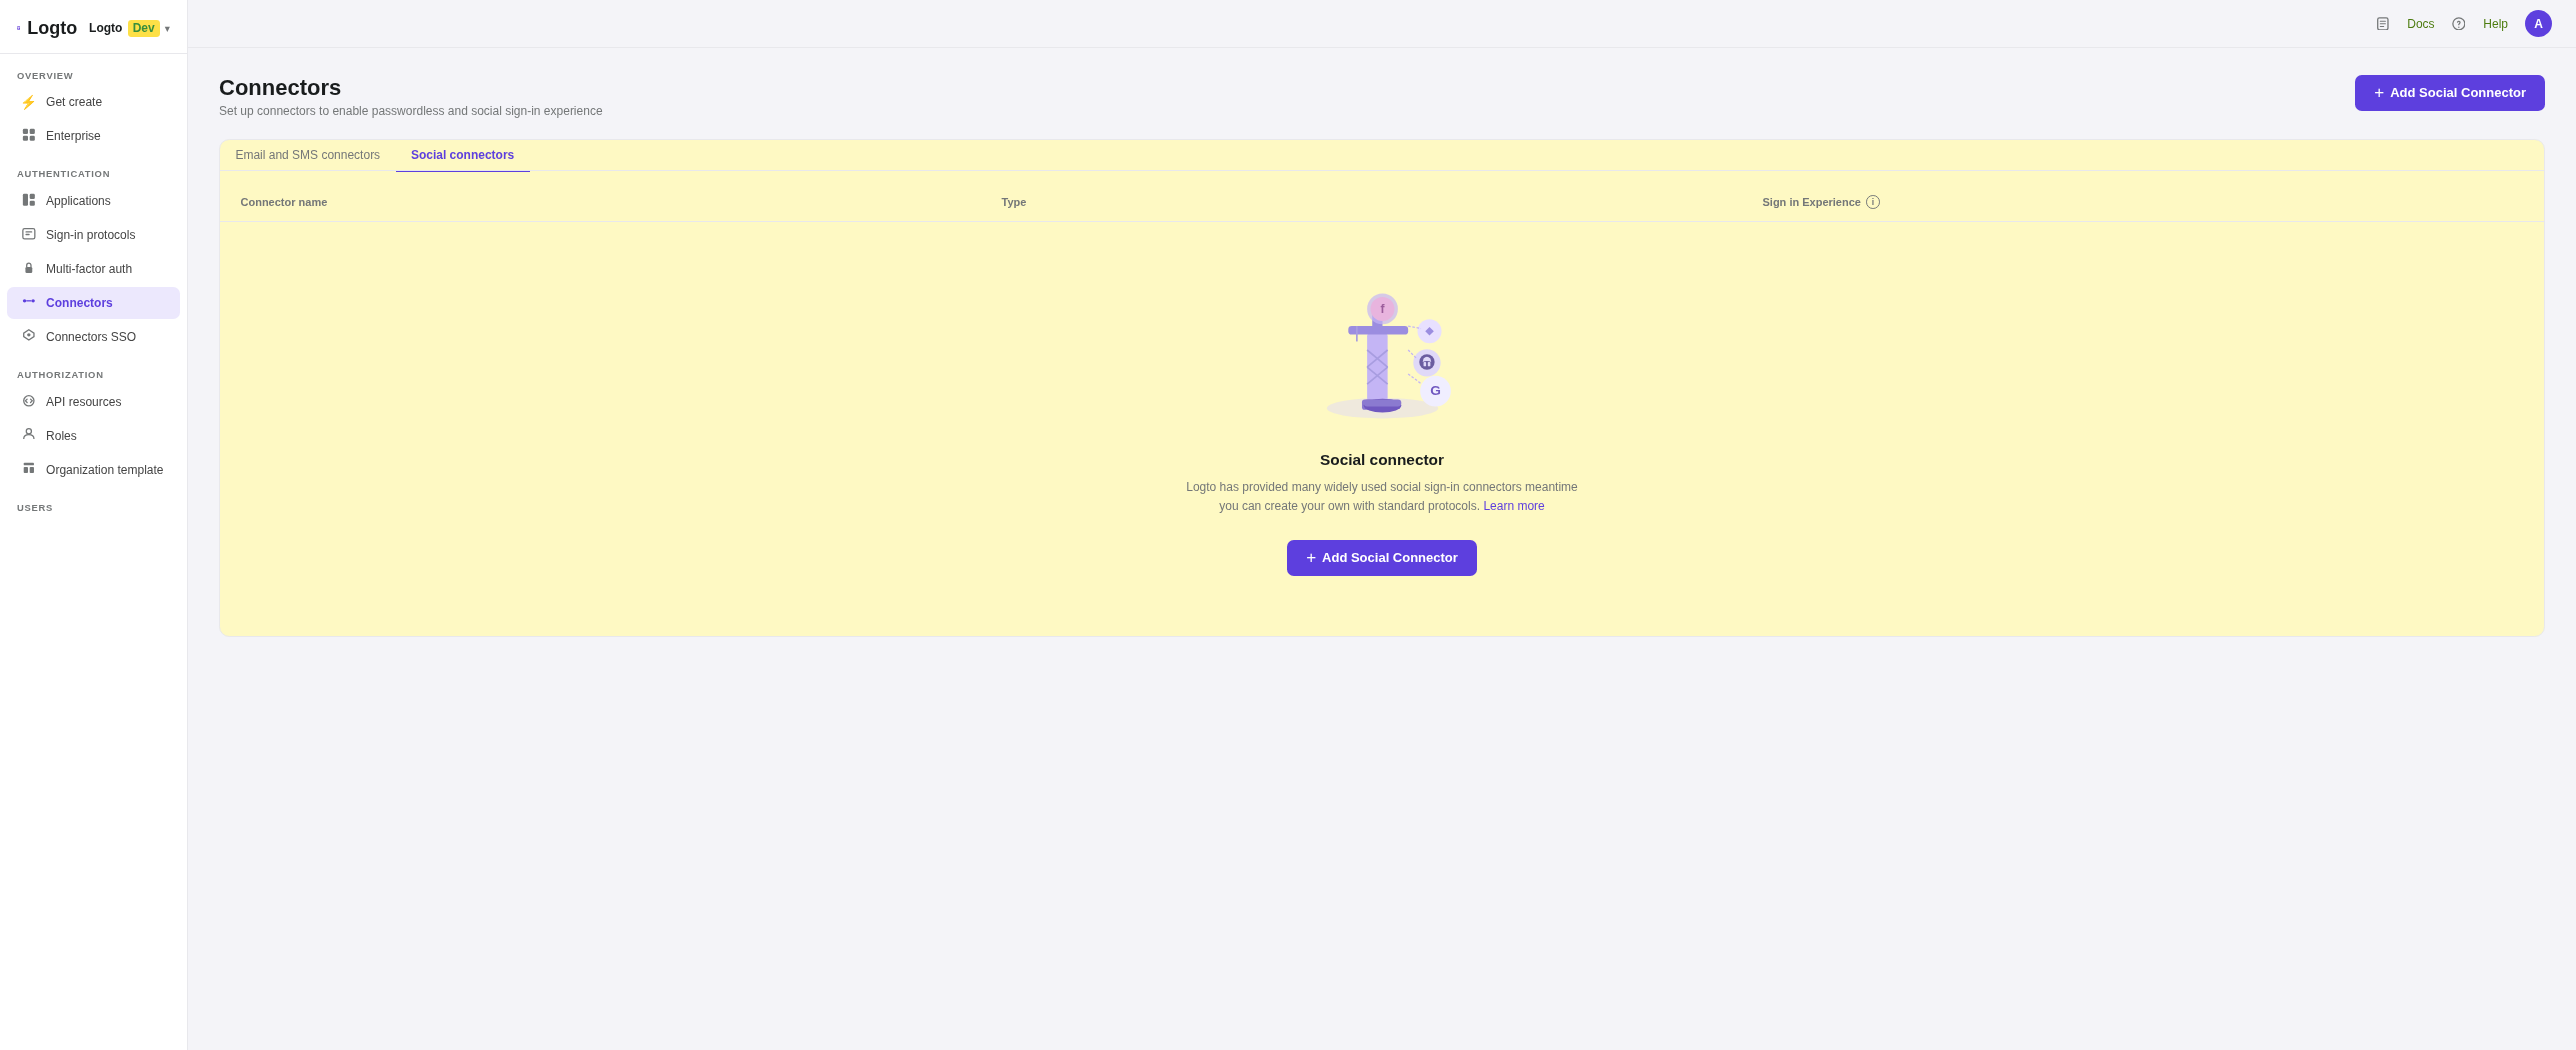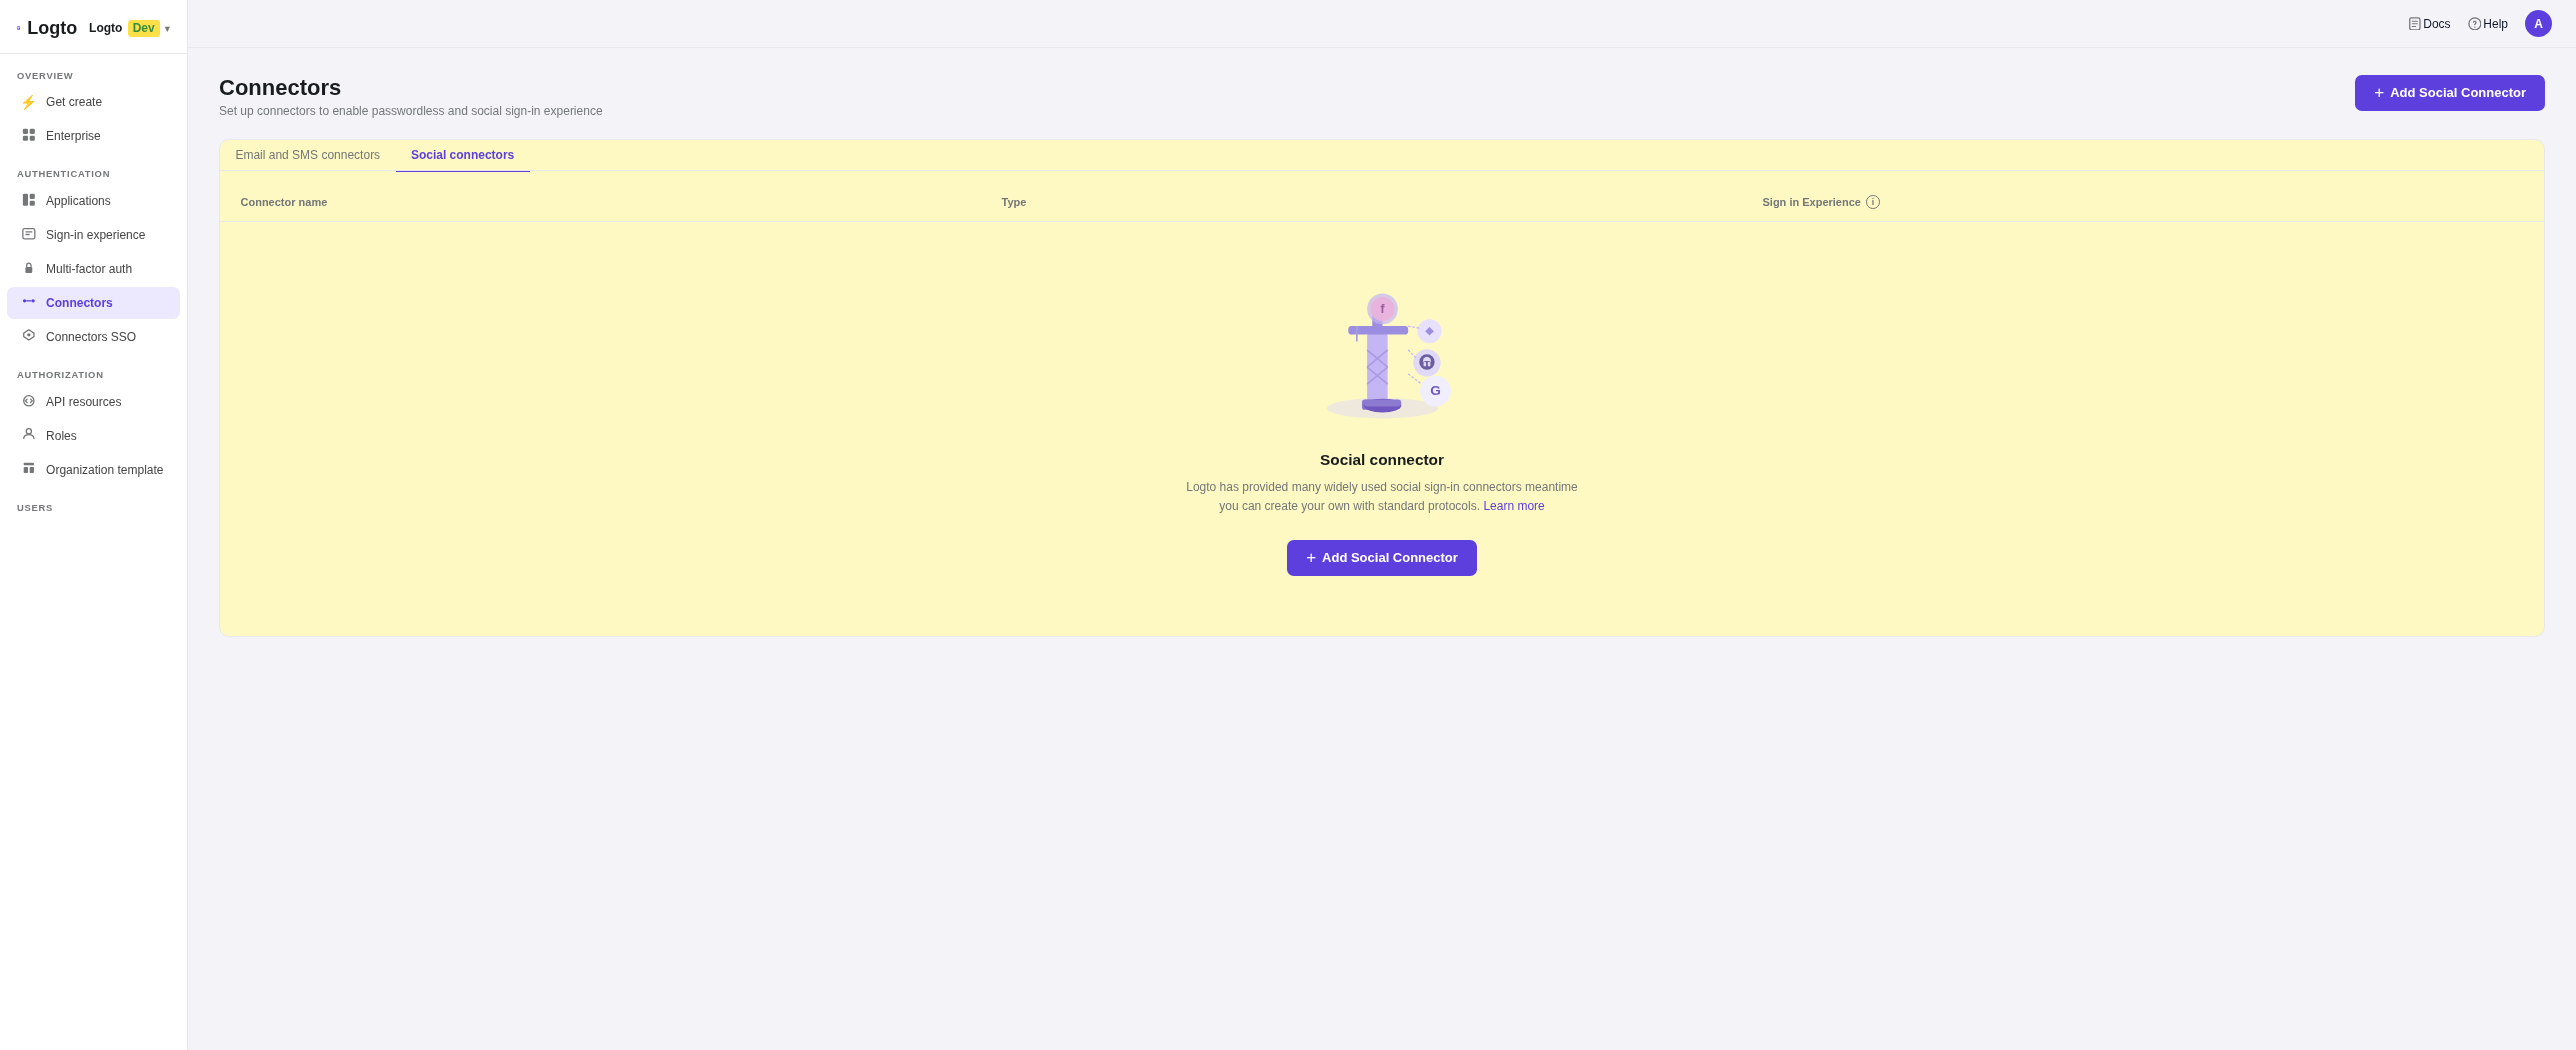--- a/index.html
+++ b/index.html
@@ -109,23 +109,23 @@
       align-items: center;
       justify-content: flex-end;
       padding: 0 24px;
       gap: 17px;
       border-bottom: 0.9px solid #e8e8ec;
       flex-shrink: 0;
     }
     .topbar-link {
       display: flex;
       align-items: center;
-      gap: 2px;
-      font-size: 12px;
-      color: #0f172a;
+      gap: 18px;
+      font-size: 12px;
+      color: #4d7c0f;
       cursor: pointer;
       text-decoration: none;
     }
     .avatar {
       width: 27px;
       height: 27px;
       border-radius: 50%;
       background: #5d3fde;
       color: #fff;
       display: flex;
@@ -326,21 +326,21 @@
     <span>Applications</span>
   </div>
   <div class="sidebar-item">
     <span class="item-icon">
       <svg width="13.7" height="13.7" viewBox="0 0 16 16" fill="none">
           <rect x="1" y="2" width="14" height="12" rx="2" stroke="#747778" stroke-width="1.5" fill="none"></rect>
           <rect x="4" y="5" width="8" height="1.5" rx="0.75" fill="#747778"></rect>
           <rect x="4" y="8" width="5" height="1.5" rx="0.75" fill="#747778"></rect>
         </svg>
     </span>
-    <span>Sign-in experience</span>
+    <span>Sign-in protocols</span>
   </div>
   <div class="sidebar-item">
     <span class="item-icon">
       <svg width="13.7" height="13.7" viewBox="0 0 16 16" fill="none">
           <rect x="4" y="7" width="8" height="7" rx="1.5" fill="#747778"></rect>
           <path d="M5.5 7V5a2.5 2.5 0 015 0v2" stroke="#747778" stroke-width="1.5" fill="none"></path>
         </svg>
     </span>
     <span>Multi-factor auth</span>
   </div>

